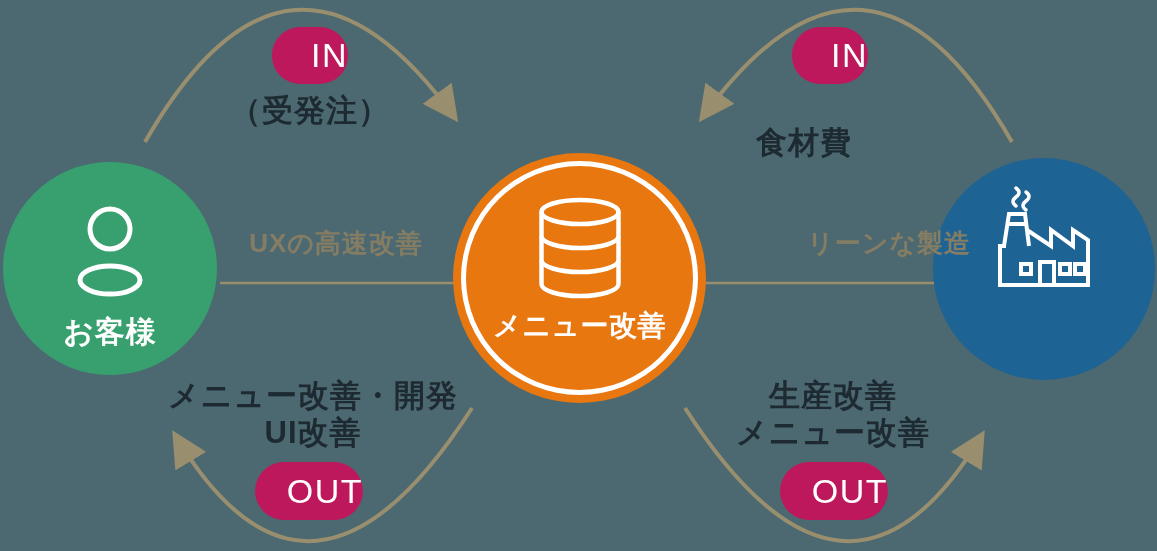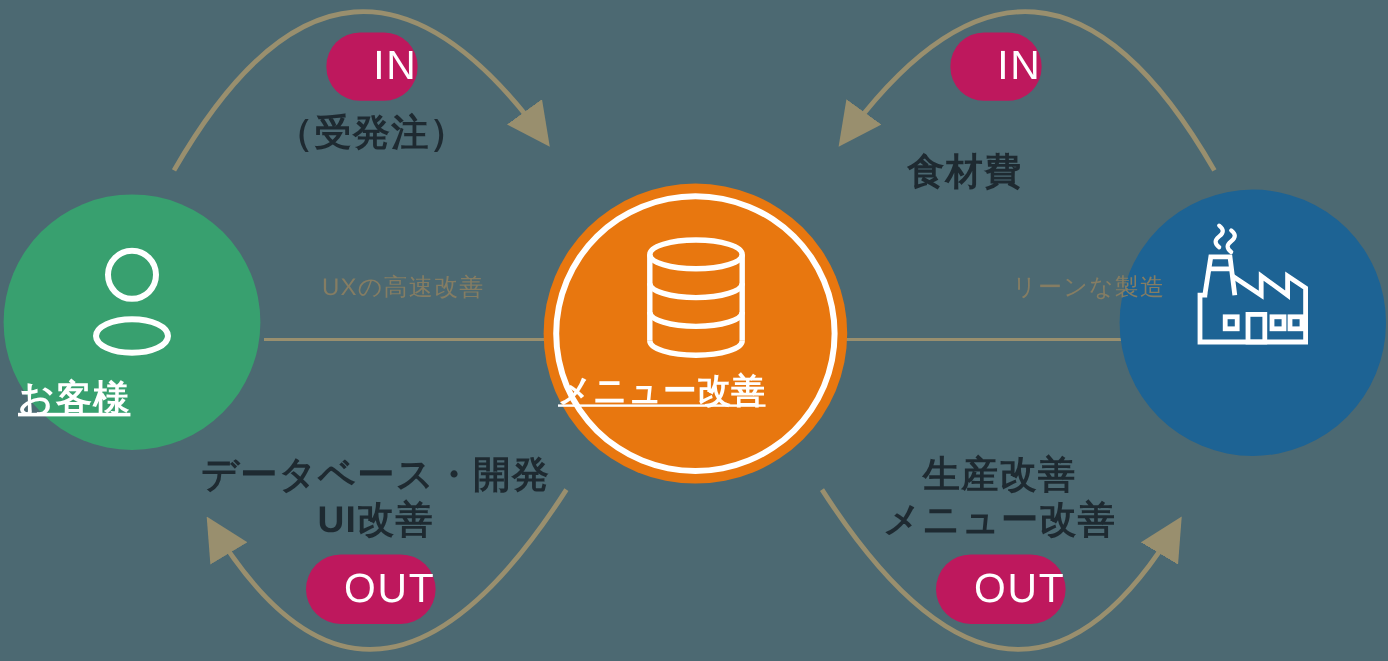--- a/index.html
+++ b/index.html
@@ -17,22 +17,22 @@
     content:"";position:absolute;inset:8px;border:5px solid #fff;border-radius:50%;
   }
   .node-kitchen{left:933px;top:158px;width:222px;height:222px;background:#1D6394;}
 
   .node .icon{position:absolute;left:50%;transform:translateX(-50%);}
   .node-customer .icon{top:44px;}
   .node-database .icon{top:44px;z-index:2;}
   .node-kitchen .icon{top:26px;}
 
   .node-label{
-    position:absolute;left:12px;width:100%;color:#fff;
-    font-weight:700;letter-spacing:1px;z-index:2;text-decoration:underline;
+    position:absolute;left:0;width:100%;text-align:center;color:#fff;
+    font-weight:700;letter-spacing:1px;z-index:2;
   }
   .node-customer .node-label{top:150px;font-size:30px;}
   .node-database .node-label{top:154px;font-size:28px;letter-spacing:0.5px;}
   .node-kitchen .node-label{top:148px;font-size:31px;letter-spacing:0.5px;}
 
   
   .badge{
     position:absolute;background:#be185d;color:#fff;text-align:right;
     font-size:34px;letter-spacing:1.5px;
   }
@@ -47,21 +47,21 @@
     font-weight:700;font-size:31px;line-height:37px;letter-spacing:1px;
   }
   .flow-top-left{left:110px;top:92px;}
   .flow-top-right{left:604px;top:92px;margin-top:32px;}
   .flow-bottom-left{left:113px;top:377px;}
   .flow-bottom-right{left:633px;top:377px;font-family:Liberation Serif, serif;}
 
   
   .process-label{
     position:absolute;width:300px;text-align:center;color:#857D63;
-    font-weight:400;font-size:20px;letter-spacing:1px;
+    font-weight:700;font-size:26px;letter-spacing:1px;
   }
   .process-left{left:186px;top:226px;}
   .process-right{left:671px;top:226px;text-align:right;}
 </style>
 </head>
 <body>
 
 <div class="stage">
 
   <svg class="arcs" viewBox="0 0 1157 551" fill="none">
@@ -118,21 +118,21 @@
   <div class="badge badge-out-right">OUT</div>
 
   <div class="flow-text flow-top-left">
     <div>（受発注）</div>
   </div>
   <div class="flow-text flow-top-right">
     <div>食材費</div>
     <div></div>
   </div>
   <div class="flow-text flow-bottom-left">
-    <div>データベース・開発</div>
+    <div>メニュー改善・開発</div>
     <div>UI改善</div>
   </div>
   <div class="flow-text flow-bottom-right">
     <div>生産改善</div>
     <div>メニュー改善</div>
   </div>
 
   <div class="process-label process-left">UXの高速改善</div>
   <div class="process-label process-right">リーンな製造</div>
 

